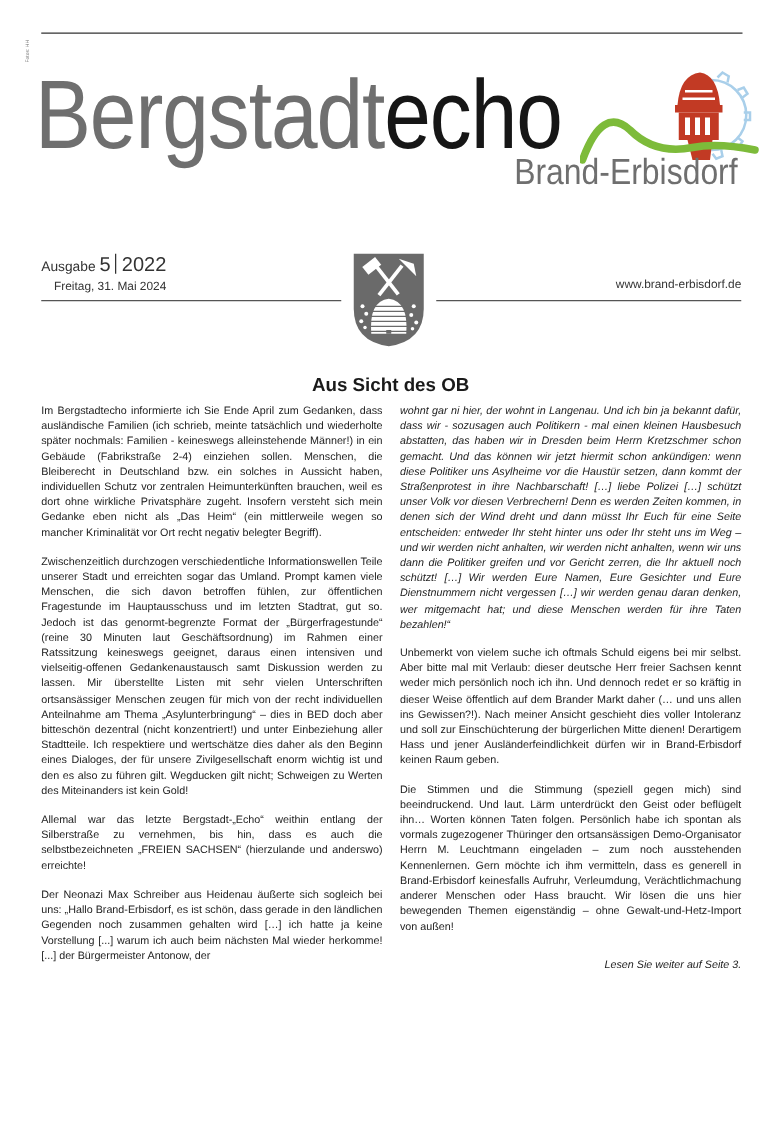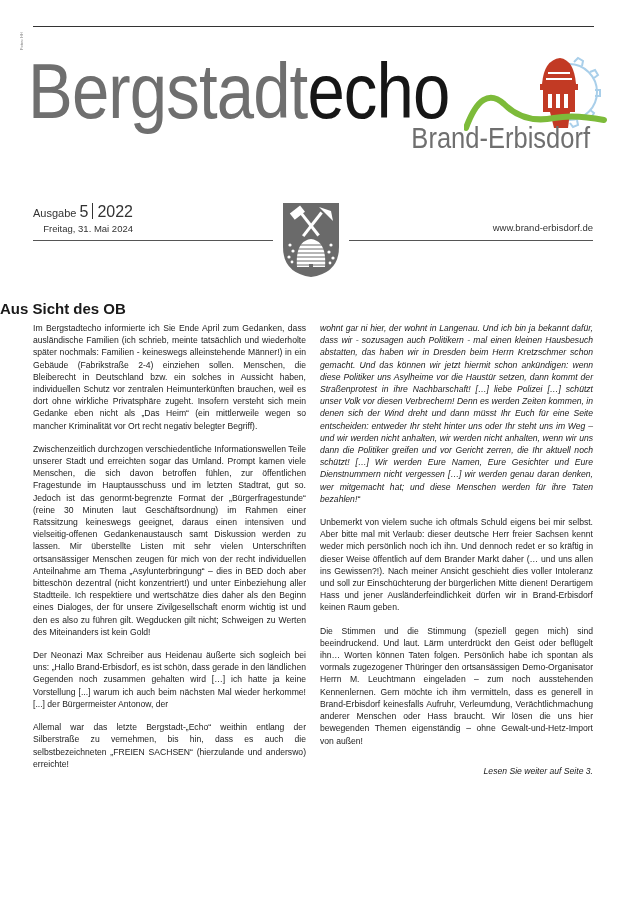--- a/index.html
+++ b/index.html
@@ -13,21 +13,21 @@
   .mast-logo { position:absolute; left:436px; top:2px; width:150px; height:78px; }
   .issue-block { position:absolute; left:33px; top:203px; }
   .issue-line { font-size:11px; color:#333; line-height:18px; }
   .issue-num { font-size:16px; }
   .issue-sep { display:inline-block; width:1px; height:16px; background:#333; vertical-align:-2px; margin:0 4px; }
   .issue-date { font-size:9.5px; color:#333; margin-top:1px;text-align:right; }
   .website { position:absolute; right:32px; top:222px; font-size:9.5px; color:#333;text-align:center; }
   .hr-left { position:absolute; left:33px; top:240px; width:240px; height:1px; background:#555; }
   .hr-right { position:absolute; left:349px; top:240px; width:244px; height:1px; background:#555; }
   .crest { position:absolute; left:281px; top:201px; width:60px; height:78px; }
-  .headline { position:absolute; left:0; width:625px; top:300px; text-align:left; font-size:15px; font-weight:bold; color:#1a1a1a; }
+  .headline { position:absolute; left:0; width:625px; top:300px; text-align:center; font-size:15px; font-weight:bold; color:#1a1a1a; }
   .col { position:absolute; top:322px; width:273px; font-size:8.6px; line-height:12.2px; text-align:justify; color:#222; hyphens:manual; }
   .col-left { left:33px; }
   .col-right { left:320px; }
   .col p { margin:0 0 11px 0; }
   .continue { text-align:right; font-style:italic; margin-top:18px !important; }
 </style>
 </head>
 <body>
 
 <div class="top-rule"></div>
@@ -102,22 +102,22 @@
       <line x1="15" y1="64" x2="45" y2="64"></line>
   </g>
   <rect x="28" y="63" width="4" height="3" fill="#6a6a6a"></rect>
 </svg>
 
 <div class="headline">Aus Sicht des OB</div>
 
 <div class="col col-left">
   <p>Im Bergstadtecho informierte ich Sie Ende April zum Gedanken, dass ausländische Familien (ich schrieb, meinte tatsächlich und wiederholte später nochmals: Familien - keineswegs alleinstehende Männer!) in ein Gebäude (Fabrikstraße 2-4) einziehen sollen. Menschen, die Bleiberecht in Deutschland bzw. ein solches in Aussicht haben, individuellen Schutz vor zentralen Heimunterkünften brauchen, weil es dort ohne wirkliche Privatsphäre zugeht. Insofern versteht sich mein Gedanke eben nicht als „Das Heim“ (ein mittlerweile wegen so mancher Kriminalität vor Ort recht negativ belegter Begriff).</p>
   <p>Zwischenzeitlich durchzogen verschiedentliche Informationswellen Teile unserer Stadt und erreichten sogar das Umland. Prompt kamen viele Menschen, die sich davon betroffen fühlen, zur öffentlichen Fragestunde im Hauptausschuss und im letzten Stadtrat, gut so. Jedoch ist das genormt-begrenzte Format der „Bürgerfragestunde“ (reine 30 Minuten laut Geschäftsordnung) im Rahmen einer Ratssitzung keineswegs geeignet, daraus einen intensiven und vielseitig-offenen Gedankenaustausch samt Diskussion werden zu lassen. Mir überstellte Listen mit sehr vielen Unterschriften ortsansässiger Menschen zeugen für mich von der recht individuellen Anteilnahme am Thema „Asylunterbringung“ – dies in BED doch aber bitteschön dezentral (nicht konzentriert!) und unter Einbeziehung aller Stadtteile. Ich respektiere und wertschätze dies daher als den Beginn eines Dialoges, der für unsere Zivilgesellschaft enorm wichtig ist und den es also zu führen gilt. Wegducken gilt nicht; Schweigen zu Werten des Miteinanders ist kein Gold!</p>
+  <p>Allemal war das letzte Bergstadt-„Echo“ weithin entlang der Silberstraße zu vernehmen, bis hin, dass es auch die selbstbezeichneten „FREIEN SACHSEN“ (hierzulande und anderswo) erreichte!</p>
   <p>Der Neonazi Max Schreiber aus Heidenau äußerte sich sogleich bei uns: „Hallo Brand-Erbisdorf, es ist schön, dass gerade in den ländlichen Gegenden noch zusammen gehalten wird […] ich hatte ja keine Vorstellung [...] warum ich auch beim nächsten Mal wieder herkomme! [...] der Bürgermeister Antonow, der</p>
-  <p>Allemal war das letzte Bergstadt-„Echo“ weithin entlang der Silberstraße zu vernehmen, bis hin, dass es auch die selbstbezeichneten „FREIEN SACHSEN“ (hierzulande und anderswo) erreichte!</p>
 </div>
 
 <div class="col col-right">
   <p style="font-style:italic;">wohnt gar ni hier, der wohnt in Langenau. Und ich bin ja bekannt dafür, dass wir - sozusagen auch Politikern - mal einen kleinen Hausbesuch abstatten, das haben wir in Dresden beim Herrn Kretzschmer schon gemacht. Und das können wir jetzt hiermit schon ankündigen: wenn diese Politiker uns Asylheime vor die Haustür setzen, dann kommt der Straßenprotest in ihre Nachbarschaft! […] liebe Polizei […] schützt unser Volk vor diesen Verbrechern! Denn es werden Zeiten kommen, in denen sich der Wind dreht und dann müsst Ihr Euch für eine Seite entscheiden: entweder Ihr steht hinter uns oder Ihr steht uns im Weg – und wir werden nicht anhalten, wir werden nicht anhalten, wenn wir uns dann die Politiker greifen und vor Gericht zerren, die Ihr aktuell noch schützt! […] Wir werden Eure Namen, Eure Gesichter und Eure Dienstnummern nicht vergessen […] wir werden genau daran denken, wer mitgemacht hat; und diese Menschen werden für ihre Taten bezahlen!“</p>
   <p>Unbemerkt von vielem suche ich oftmals Schuld eigens bei mir selbst. Aber bitte mal mit Verlaub: dieser deutsche Herr freier Sachsen kennt weder mich persönlich noch ich ihn. Und dennoch redet er so kräftig in dieser Weise öffentlich auf dem Brander Markt daher (… und uns allen ins Gewissen?!). Nach meiner Ansicht geschieht dies voller Intoleranz und soll zur Einschüchterung der bürgerlichen Mitte dienen! Derartigem Hass und jener Ausländerfeindlichkeit dürfen wir in Brand-Erbisdorf keinen Raum geben.</p>
   <p>Die Stimmen und die Stimmung (speziell gegen mich) sind beeindruckend. Und laut. Lärm unterdrückt den Geist oder beflügelt ihn… Worten können Taten folgen. Persönlich habe ich spontan als vormals zugezogener Thüringer den ortsansässigen Demo-Organisator Herrn M. Leuchtmann eingeladen – zum noch ausstehenden Kennenlernen. Gern möchte ich ihm vermitteln, dass es generell in Brand-Erbisdorf keinesfalls Aufruhr, Verleumdung, Verächtlichmachung anderer Menschen oder Hass braucht. Wir lösen die uns hier bewegenden Themen eigenständig – ohne Gewalt-und-Hetz-Import von außen!</p>
   <p class="continue">Lesen Sie weiter auf Seite 3.</p>
 </div>
 
 </body></html>

